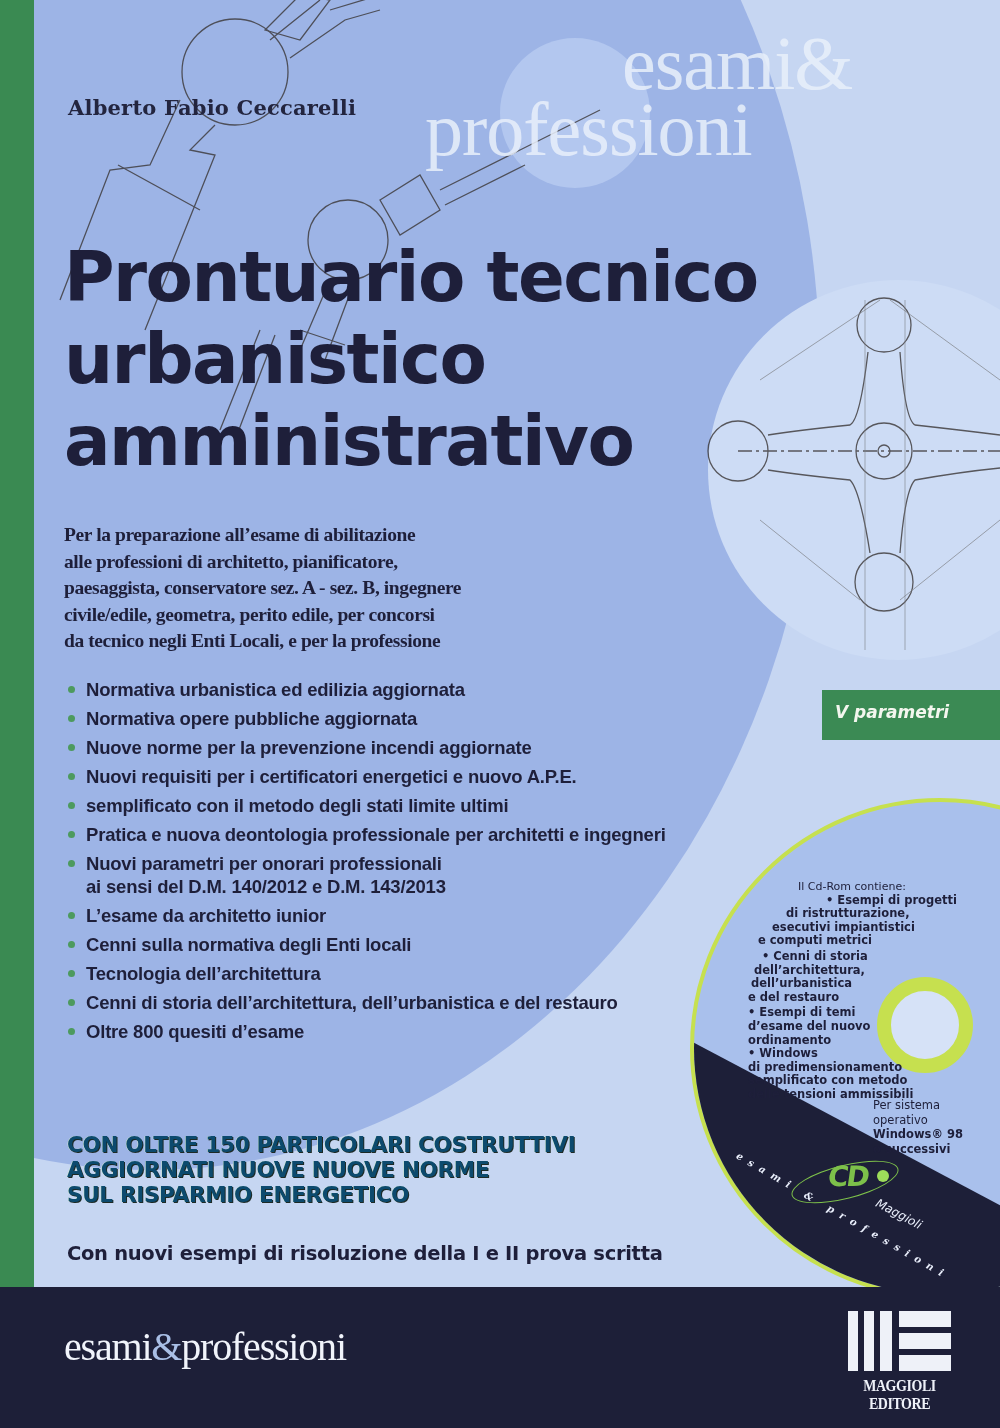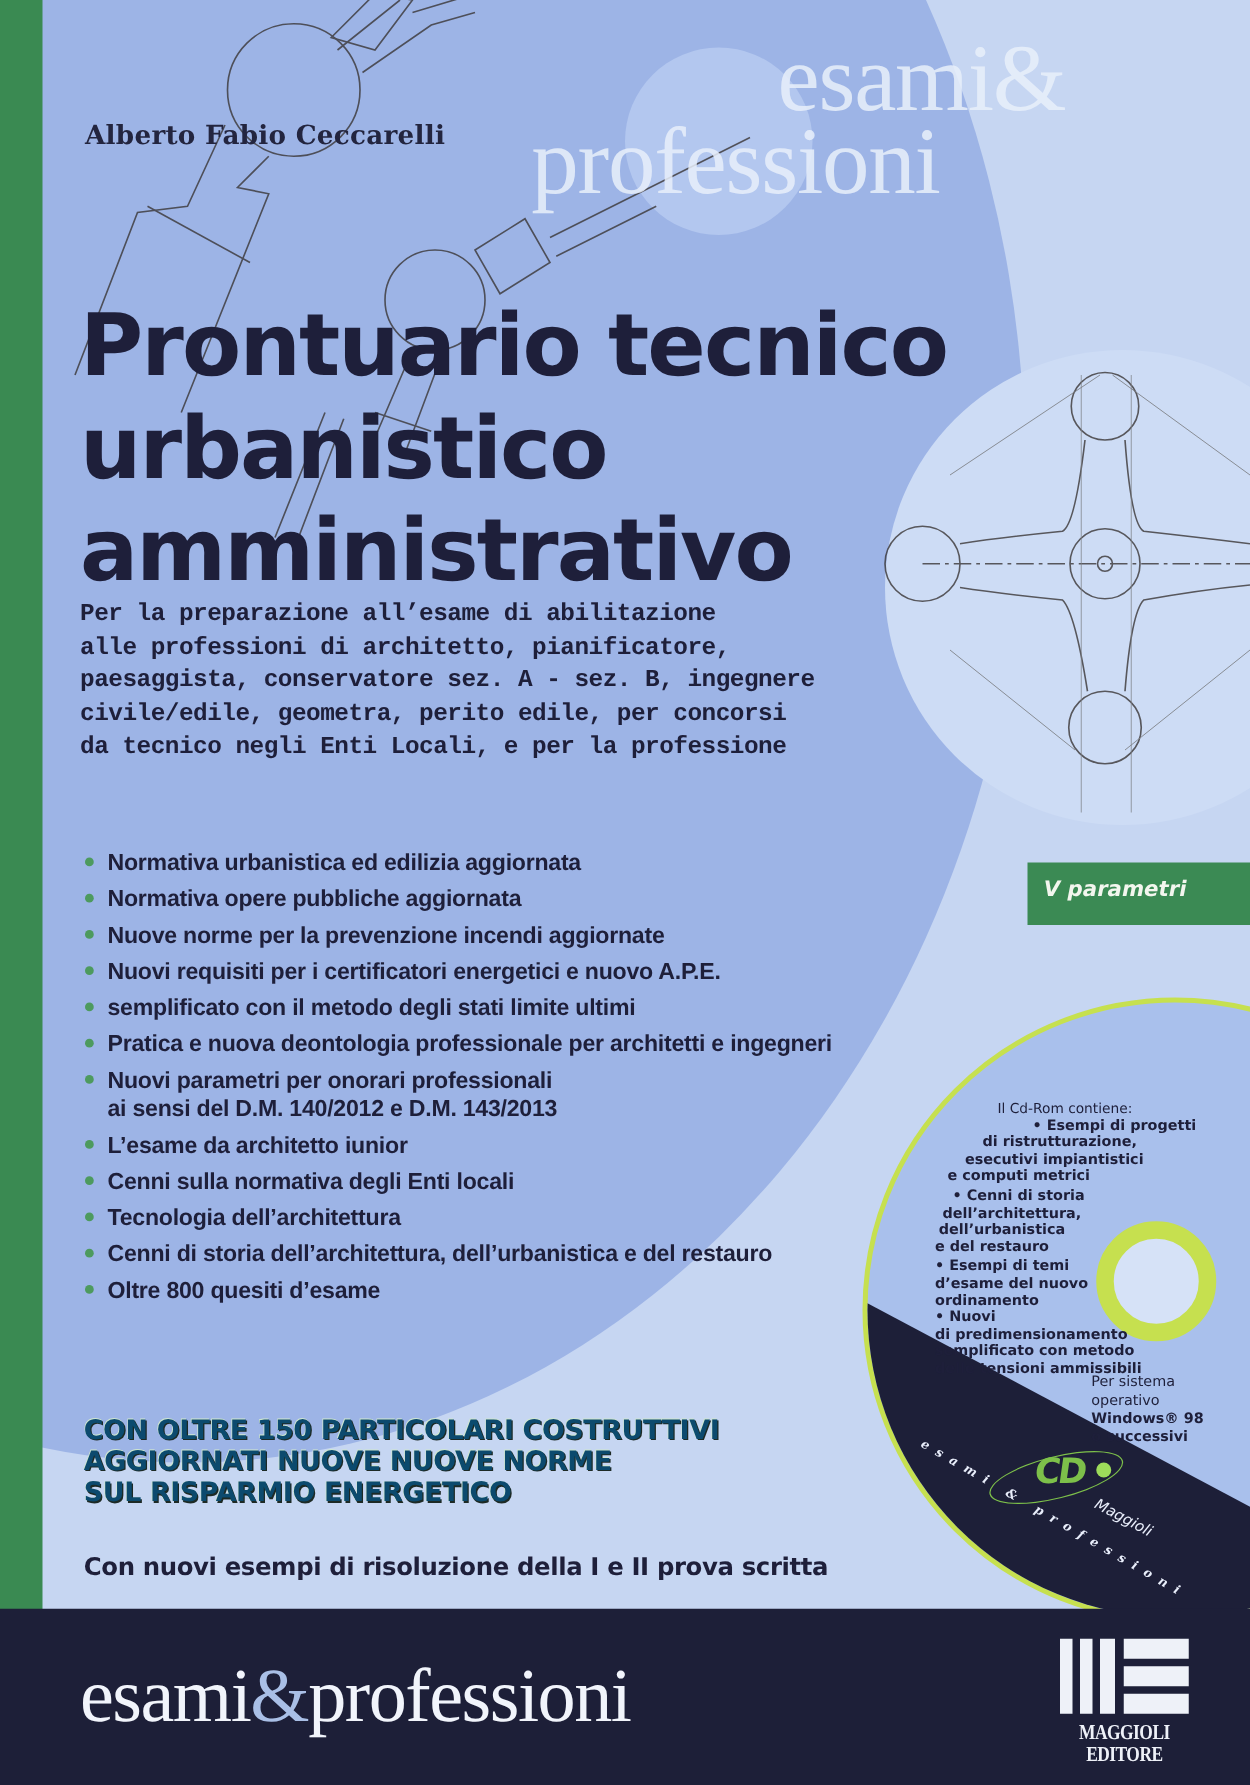--- a/index.html
+++ b/index.html
@@ -42,22 +42,22 @@
   .series-watermark .l2 { display: block; margin-left: -197px; }
 
   .title {
     position: absolute; left: 64px; top: 236px; width: 860px;
     font-family: "DejaVu Sans", sans-serif; font-weight: bold;
     font-size: 69px; line-height: 82px; color: #1e1f3a; letter-spacing: -1.5px;
   }
   .title span { display: block; }
 
   .subtitle {
-    position: absolute; left: 64px; top: 478px; width: 700px;
-    font-family: Liberation Mono, monospace; font-weight: bold;
+    position: absolute; left: 64px; top: 522px; width: 700px;
+    font-family: Liberation Serif, serif; font-weight: bold;
     font-size: 19.5px; line-height: 26.5px; color: #1e1f3a; letter-spacing: -0.4px;
   }
   .subtitle span { display: block; white-space: nowrap; }
 
   .edition {
     position: absolute; left: 822px; top: 690px; width: 178px; height: 50px;
     background: #3b8a54; color: #f3f6ee;
     font-family: "DejaVu Sans", sans-serif; font-weight: bold; font-style: italic;
     font-size: 17px; padding: 12px 0 0 13px;
   }
@@ -131,21 +131,21 @@
   .tagline {
     position: absolute; left: 67px; top: 1242px; width: 700px;
     font-family: "DejaVu Sans", sans-serif; font-weight: bold; font-size: 19.5px; color: #1e1f3a;
     letter-spacing: -0.3px; white-space: nowrap;
   }
 
   
   .footer { position: absolute; left: 0; top: 1287px; width: 1000px; height: 141px; background: #1d1f38; }
   .footer-series {
     position: absolute; left: 64px; top: 36px;
-    font-family: "Liberation Serif", serif; font-size: 61px; color: #f1f4fb; letter-spacing: -1.2px;
+    font-family: "Liberation Serif", serif; font-size: 40px; color: #f1f4fb; letter-spacing: -1.2px;
   }
   .footer-series .amp { color: #a9bfe6; }
   .publisher-logo { position: absolute; left: 848px; top: 24px; width: 103px; }
   .logo-mark { position: relative; width: 103px; height: 60px; }
   .logo-mark .v { position: absolute; top: 0; width: 10px; height: 60px; background: #eef1f8; }
   .logo-mark .h { position: absolute; left: 51px; width: 52px; height: 16px; background: #eef1f8; }
   .publisher-name {
     font-family: "Liberation Serif", serif; font-weight: bold; color: #eef1f8;
     font-size: 17px; line-height: 18px; text-align: center; margin-top: 6px; transform: scaleX(0.82);
     letter-spacing: -0.5px;
@@ -280,21 +280,21 @@
     <div class="item" style="margin-top:2px">
       <span style="padding-left:14px">• Cenni di storia</span>
       <span style="padding-left:6px">dell’architettura,</span>
       <span style="padding-left:3px">dell’urbanistica</span>
       <span style="padding-left:0px">e del restauro</span>
     </div>
     <div class="item" style="margin-top:2px">
       <span>• Esempi di temi</span>
       <span>d’esame del nuovo</span>
       <span>ordinamento</span>
-      <span>• Nuovi</span>
+      <span>• Windows</span>
       <span>di predimensionamento</span>
       <span>semplificato con metodo</span>
       <span>delle tensioni ammissibili</span>
     </div>
   </div>
 
   <div class="cd-req">
     <span>Per sistema</span>
     <span>operativo</span>
     <span class="b">Windows® 98</span>

